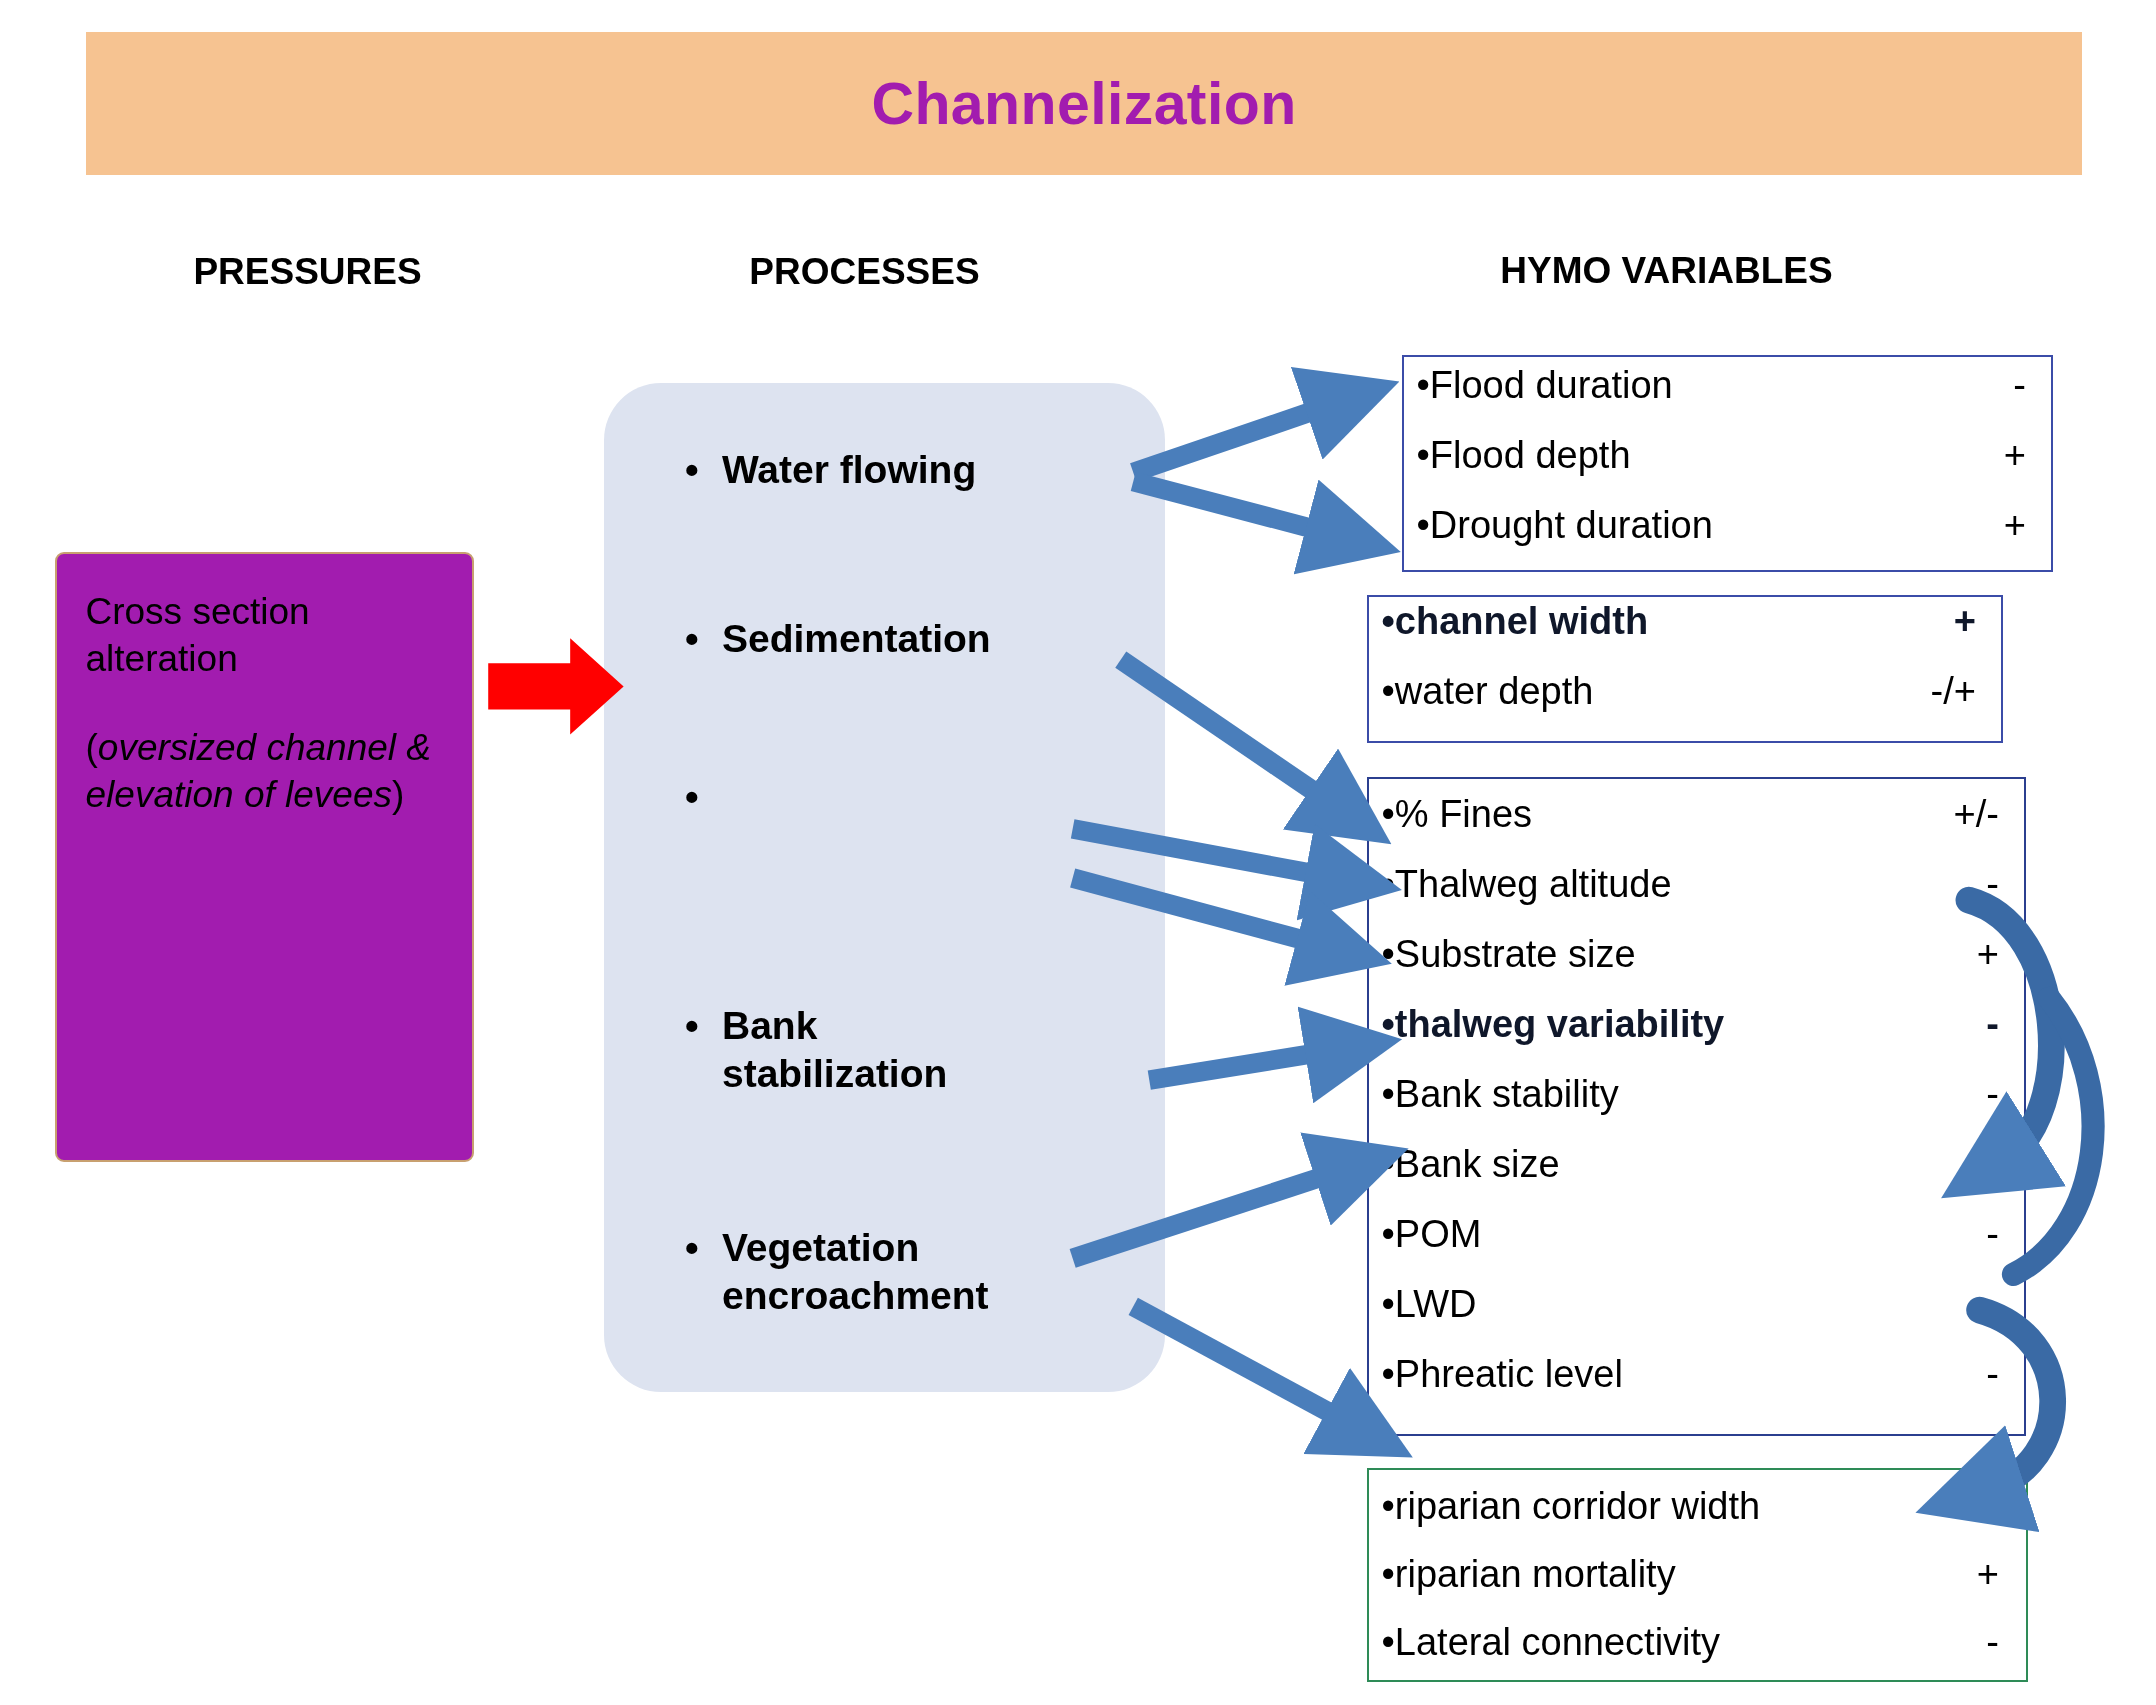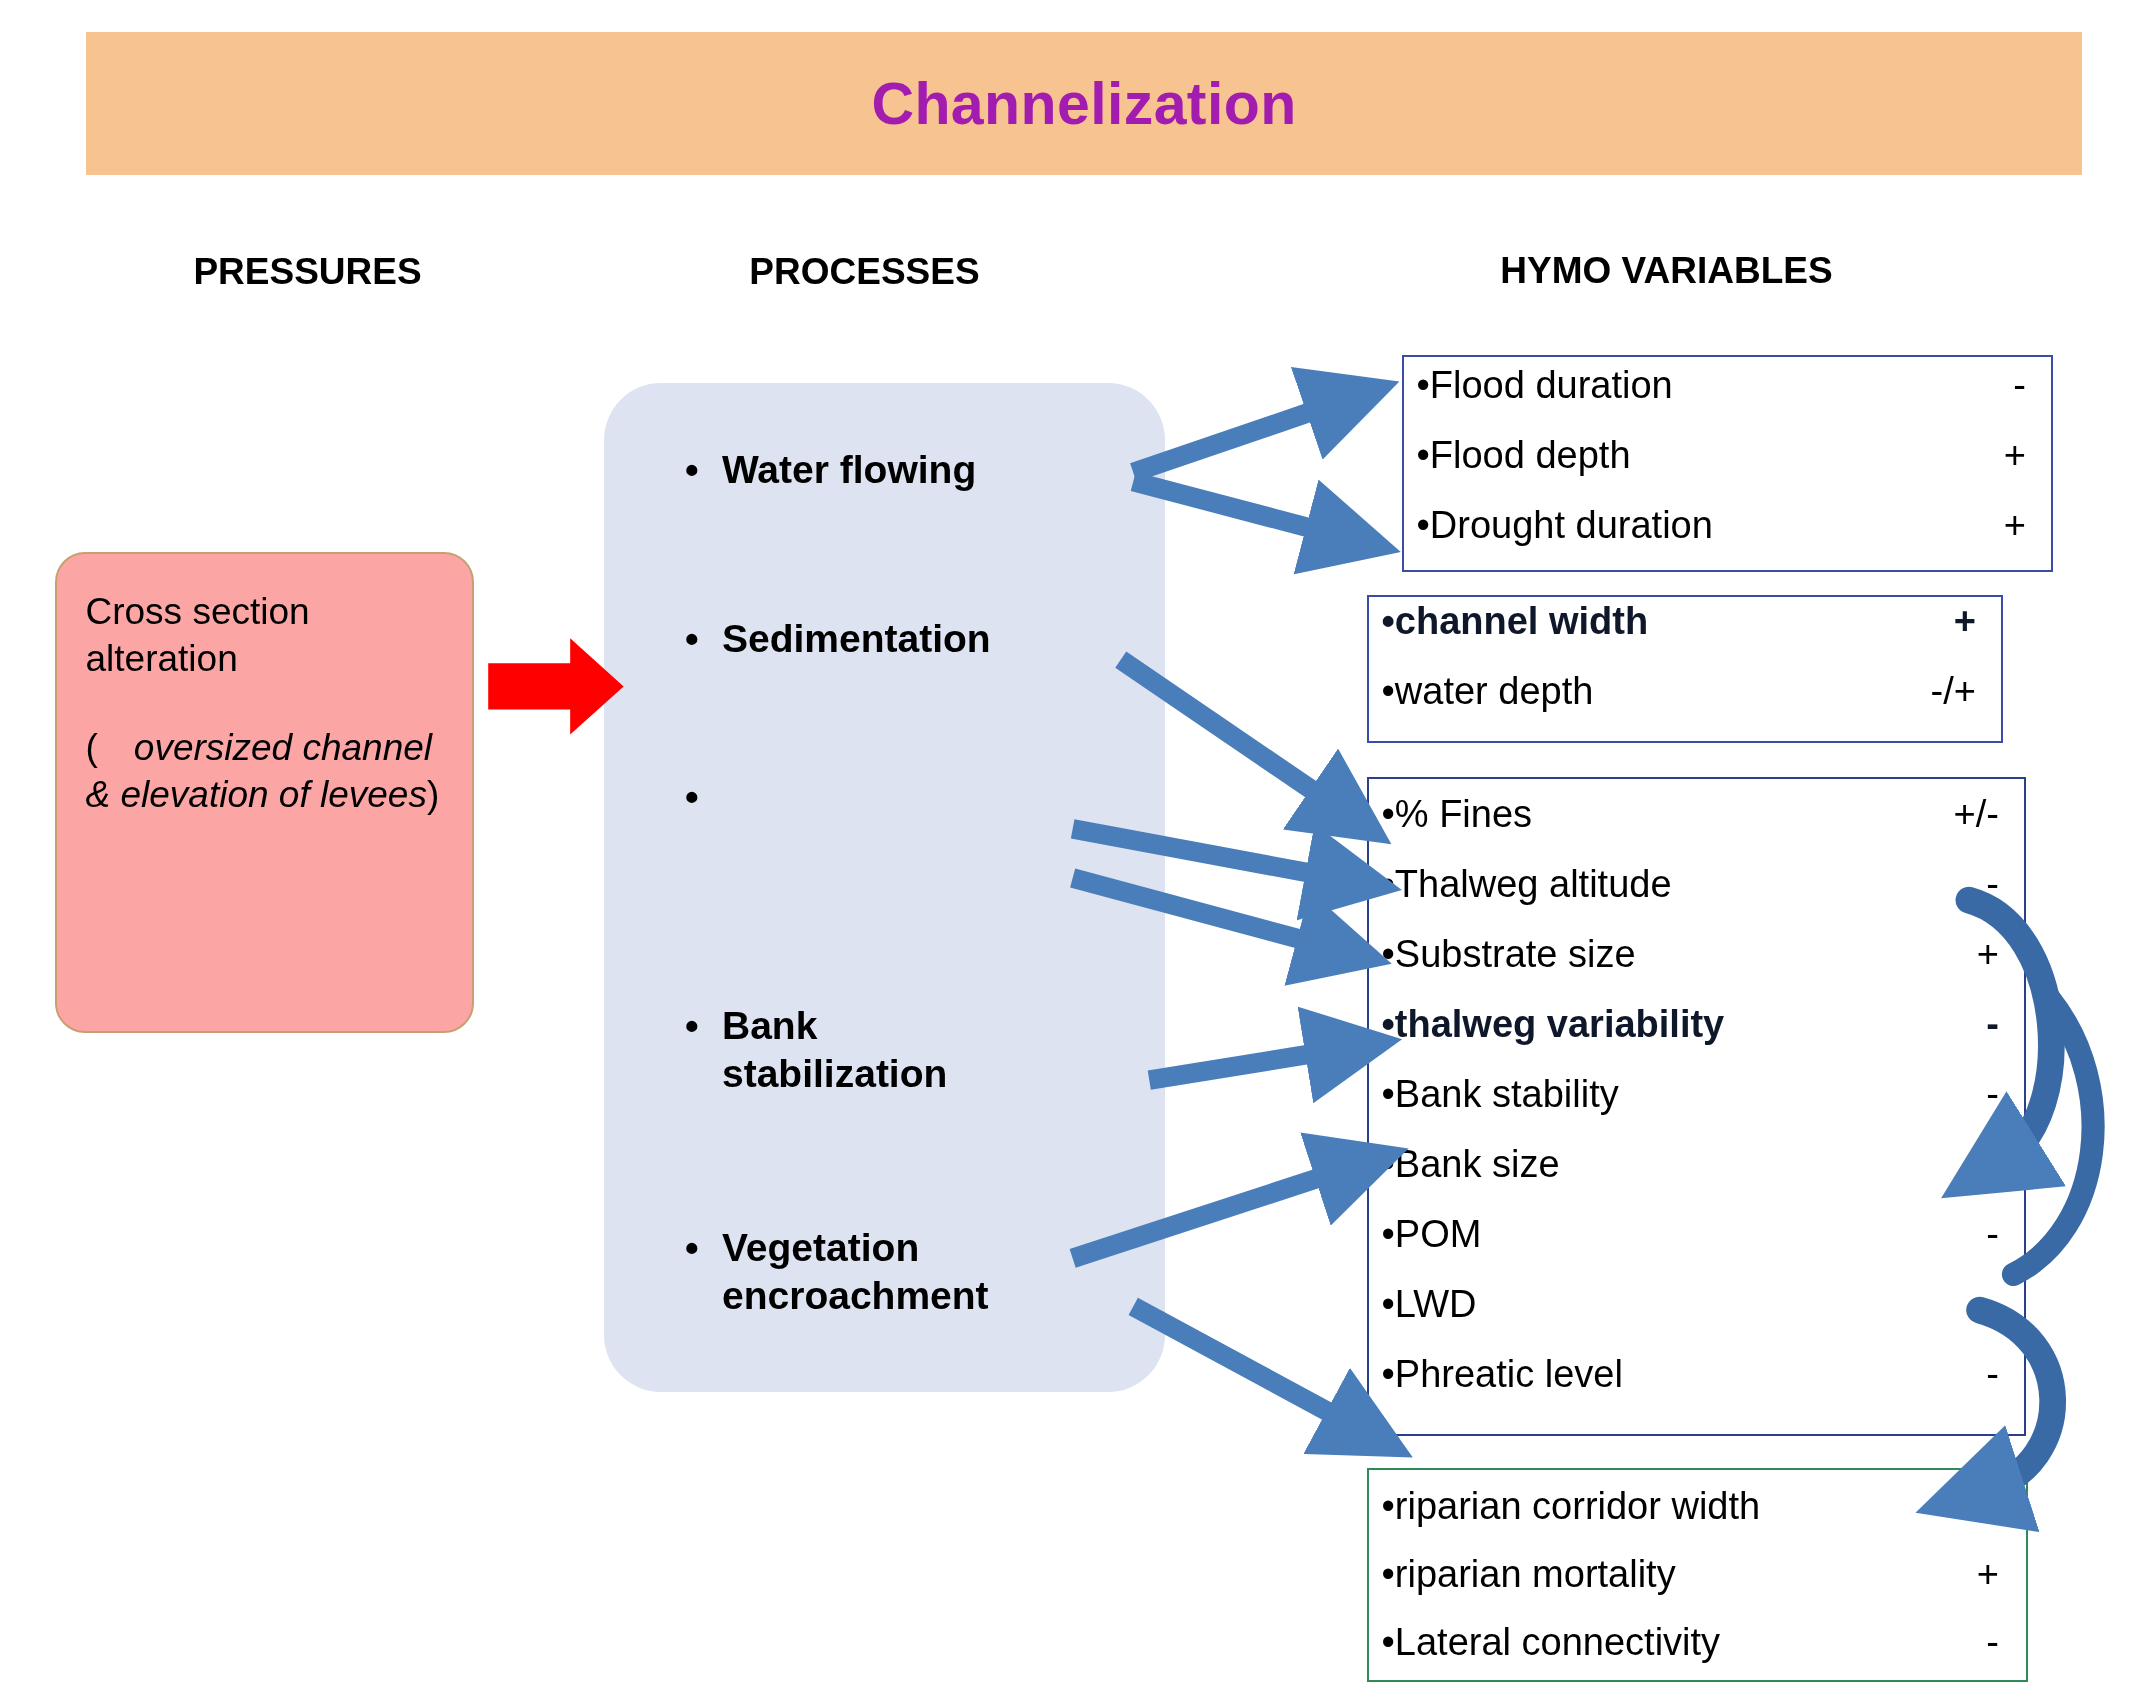--- a/index.html
+++ b/index.html
@@ -51,39 +51,39 @@
   #hdr-pressures { left: 98px; top: 251px; width: 419px; }
   #hdr-processes { left: 624px; top: 251px; width: 481px; }
   #hdr-hymo      { left: 1310px; top: 250px; width: 713px; }
 
   
   .pressure-box {
     position: absolute;
     left: 55px;
     top: 552px;
     width: 419px;
-    height: 481px;
-    background: #fca5a5;
+    height: 610px;
+    background: #a21caf;
     border: 2.7px solid #C8A070;
-    border-radius: 30px;
+    border-radius: 9px;
     box-sizing: border-box;
     padding: 34px 27px 18px 28.5px;
   }
   .pressure-line1 {
     font-size: 37px;
     line-height: 1.28;
     color: #000;
   }
   .pressure-line2 {
     font-size: 37px;
     line-height: 1.28;
     color: #000;
     margin-top: 41px;
   }
-  .pressure-line2 .ital { font-style: italic; margin-left: 36px; }
+  .pressure-line2 .ital { font-style: italic; }
 
   
   .processes-box {
     position: absolute;
     left: 604px;
     top: 383px;
     width: 561px;
     height: 1009px;
     background: #DDE3F0;
     border-radius: 57px;

